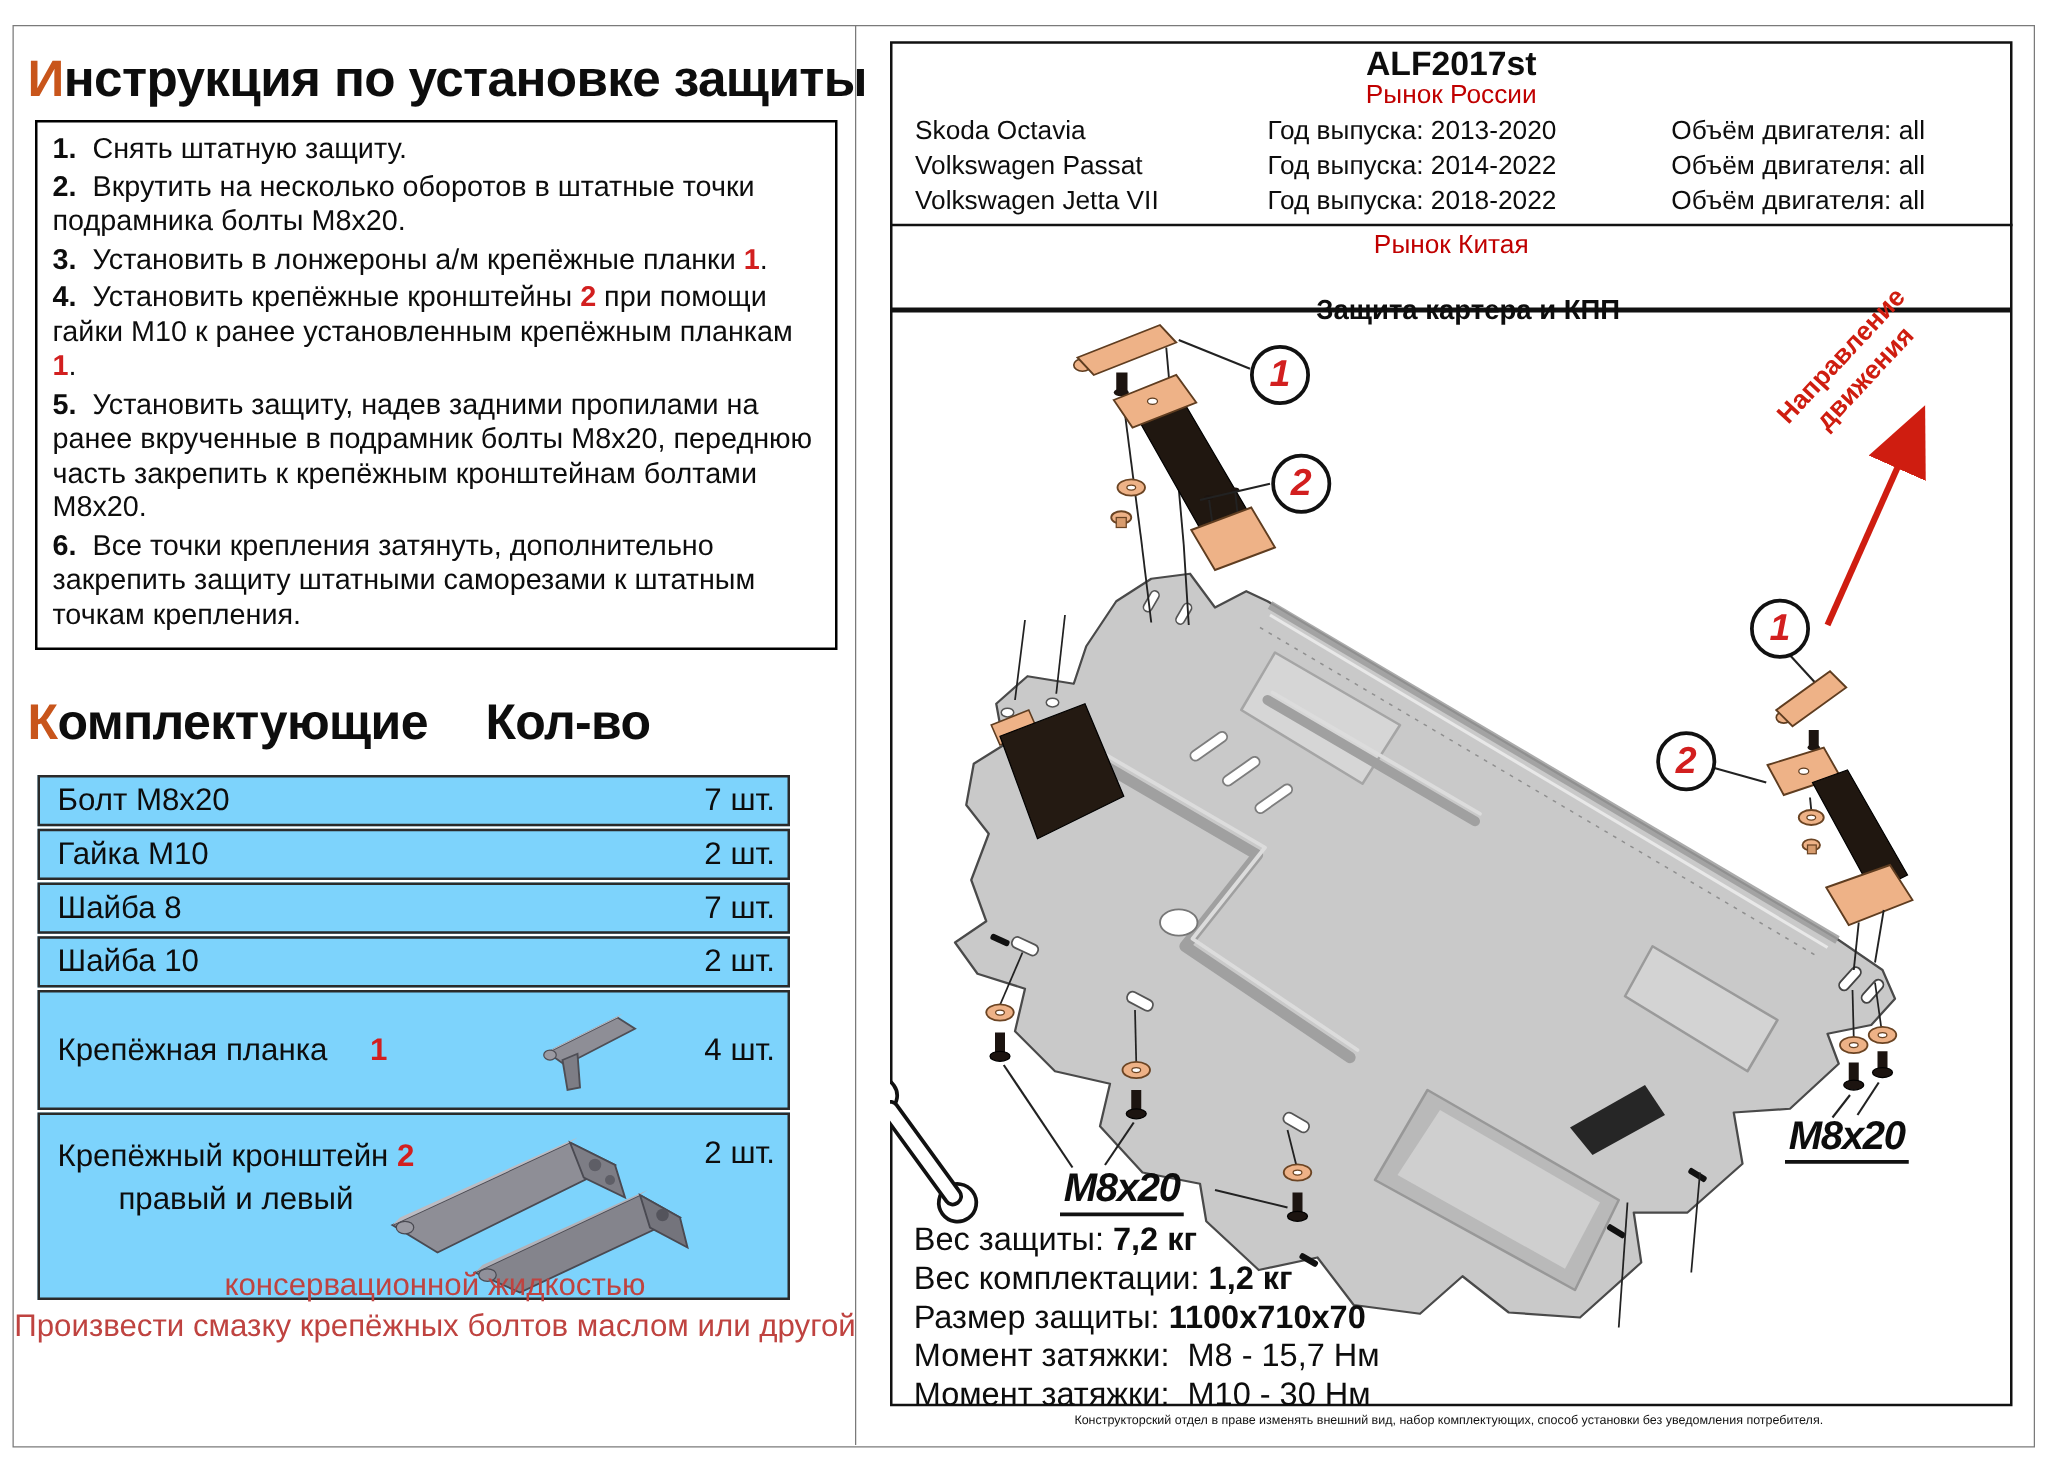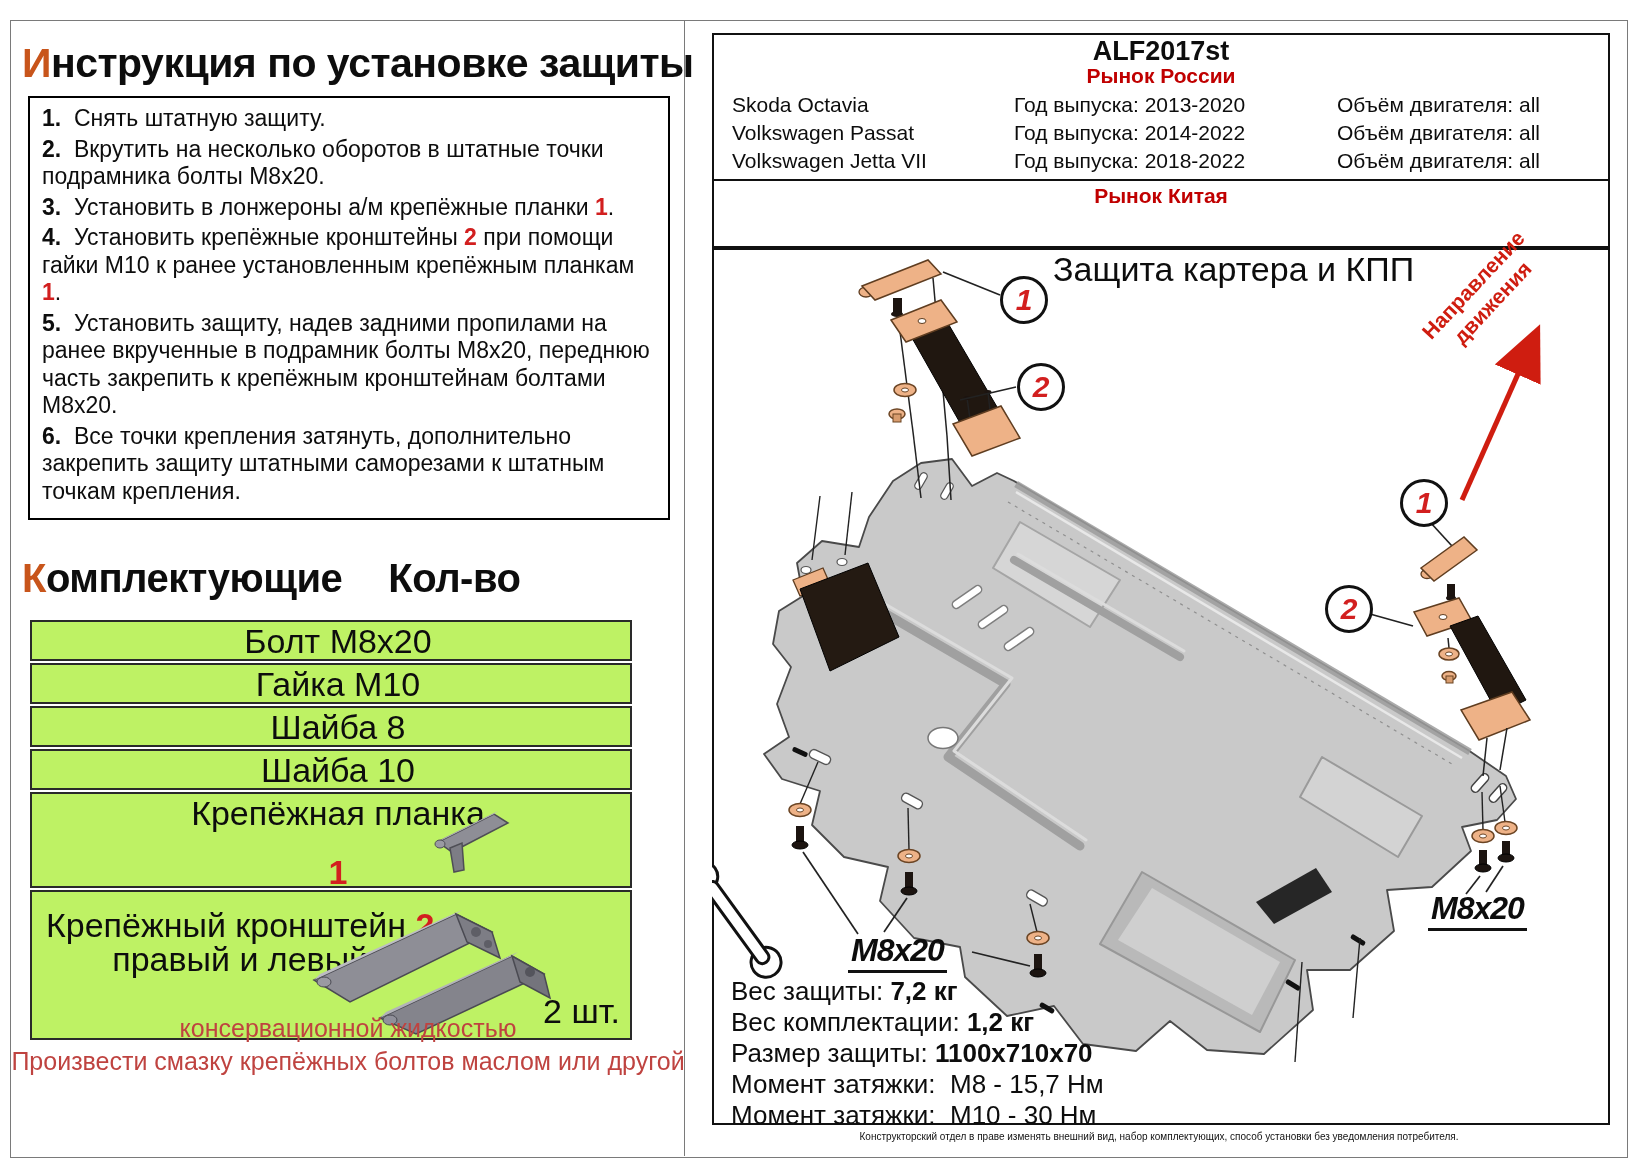--- a/index.html
+++ b/index.html
@@ -13,46 +13,46 @@
   #main-title{left:22px;top:40px;width:656px;font-size:41px;font-weight:bold;letter-spacing:-0.5px;white-space:nowrap;}
   .accent-first{color:#c8551b;}
   #instruction-box{left:28px;top:96px;width:642px;height:424px;border:2.5px solid #000;
        box-sizing:border-box;padding:7px 12px 0 12px;font-size:23px;line-height:27.5px;}
   .step{margin:0 0 3px 0;}
   .step-num{font-weight:bold;}
   .red{color:#d21f1f;font-weight:bold;}
   #components-heading-row{left:22px;top:556px;width:648px;display:flex;
        font-size:40px;font-weight:bold;letter-spacing:-0.5px;gap:46px;}
   #components-table{left:30px;top:620px;width:602px;}
-  .comp-row{position:relative;border:2px solid #2a2a2a;margin-bottom:2px;background:#bef264;
-       display:flex;align-items:center;font-size:34px;box-sizing:border-box;flex-direction:column;}
+  .comp-row{position:relative;border:2px solid #2a2a2a;margin-bottom:2px;background:#7dd3fc;
+       display:flex;align-items:center;font-size:25px;box-sizing:border-box;}
   .comp-label{padding-left:14px;}
   .comp-qty{margin-left:auto;padding-right:10px;}
   .comp-ref{margin-left:14px;}
   .row-h40{height:41px;}
   .row-h96{height:96px;gap:20px;}
   .row-h150{height:150px;align-items:flex-start;}
   .row-h150 .comp-qty, .row-h150 .comp-labelblock{padding-top:16px;}
   .comp-labelblock{padding-left:14px;line-height:34px;}
   .comp-label2{display:block;text-align:center;}
   #left-note{left:10px;top:1012px;width:676px;text-align:center;font-size:25px;line-height:33px;color:#bf4340;}
   
   #vehicle-box{left:712px;top:33px;width:898px;height:215px;border:2px solid #111;box-sizing:border-box;}
   #part-code{left:712px;top:36px;width:898px;text-align:center;font-size:27px;font-weight:bold;}
-  .market-heading{width:898px;left:712px;text-align:center;font-size:21px;font-weight:bold;color:#c00000;}
+  .market-heading{width:898px;left:712px;text-align:center;font-size:21px;font-weight:normal;color:#c00000;}
   .veh-row{left:712px;width:1052px;height:26px;font-size:21px;}
   .veh-model{position:absolute;left:20px;}
   .veh-years{position:absolute;left:302px;}
   .veh-engine{position:absolute;left:625px;}
   .veh-engine-cn{position:absolute;left:583px;}
   #veh-divider{left:712px;top:179px;width:898px;border-top:2px solid #111;}
   
   #drawing-box{left:712px;top:248px;width:898px;height:877px;border:2px solid #111;box-sizing:border-box;background:#fff;}
   #drawing-svg{left:712px;top:248px;}
-  #drawing-title{left:1053px;top:250px;font-size:34px;font-weight:normal;white-space:nowrap;}
+  #drawing-title{left:1053px;top:235px;font-size:22px;font-weight:bold;white-space:nowrap;}
   #direction-label{left:1388px;top:268px;width:190px;text-align:center;color:#cf1d10;font-weight:bold;
        font-size:21px;line-height:26px;transform:rotate(-47deg);}
   .callout{position:absolute;width:42px;height:42px;border:3.5px solid #111;border-radius:50%;background:#fff;
        display:flex;align-items:center;justify-content:center;font-style:italic;font-weight:bold;
        font-size:30px;color:#d21f1f;box-sizing:content-box;}
   .m8-label{position:absolute;font-style:italic;font-weight:bold;font-size:32px;
        border-bottom:3px solid #111;padding:0 3px 1px 3px;letter-spacing:-1px;}
   #specs-block{left:731px;top:976px;width:430px;font-size:26px;line-height:31px;white-space:nowrap;}
   .spec-val-b{font-weight:bold;}
   #disclaimer{left:712px;top:1131px;width:894px;text-align:center;font-size:10px;color:#111;}

